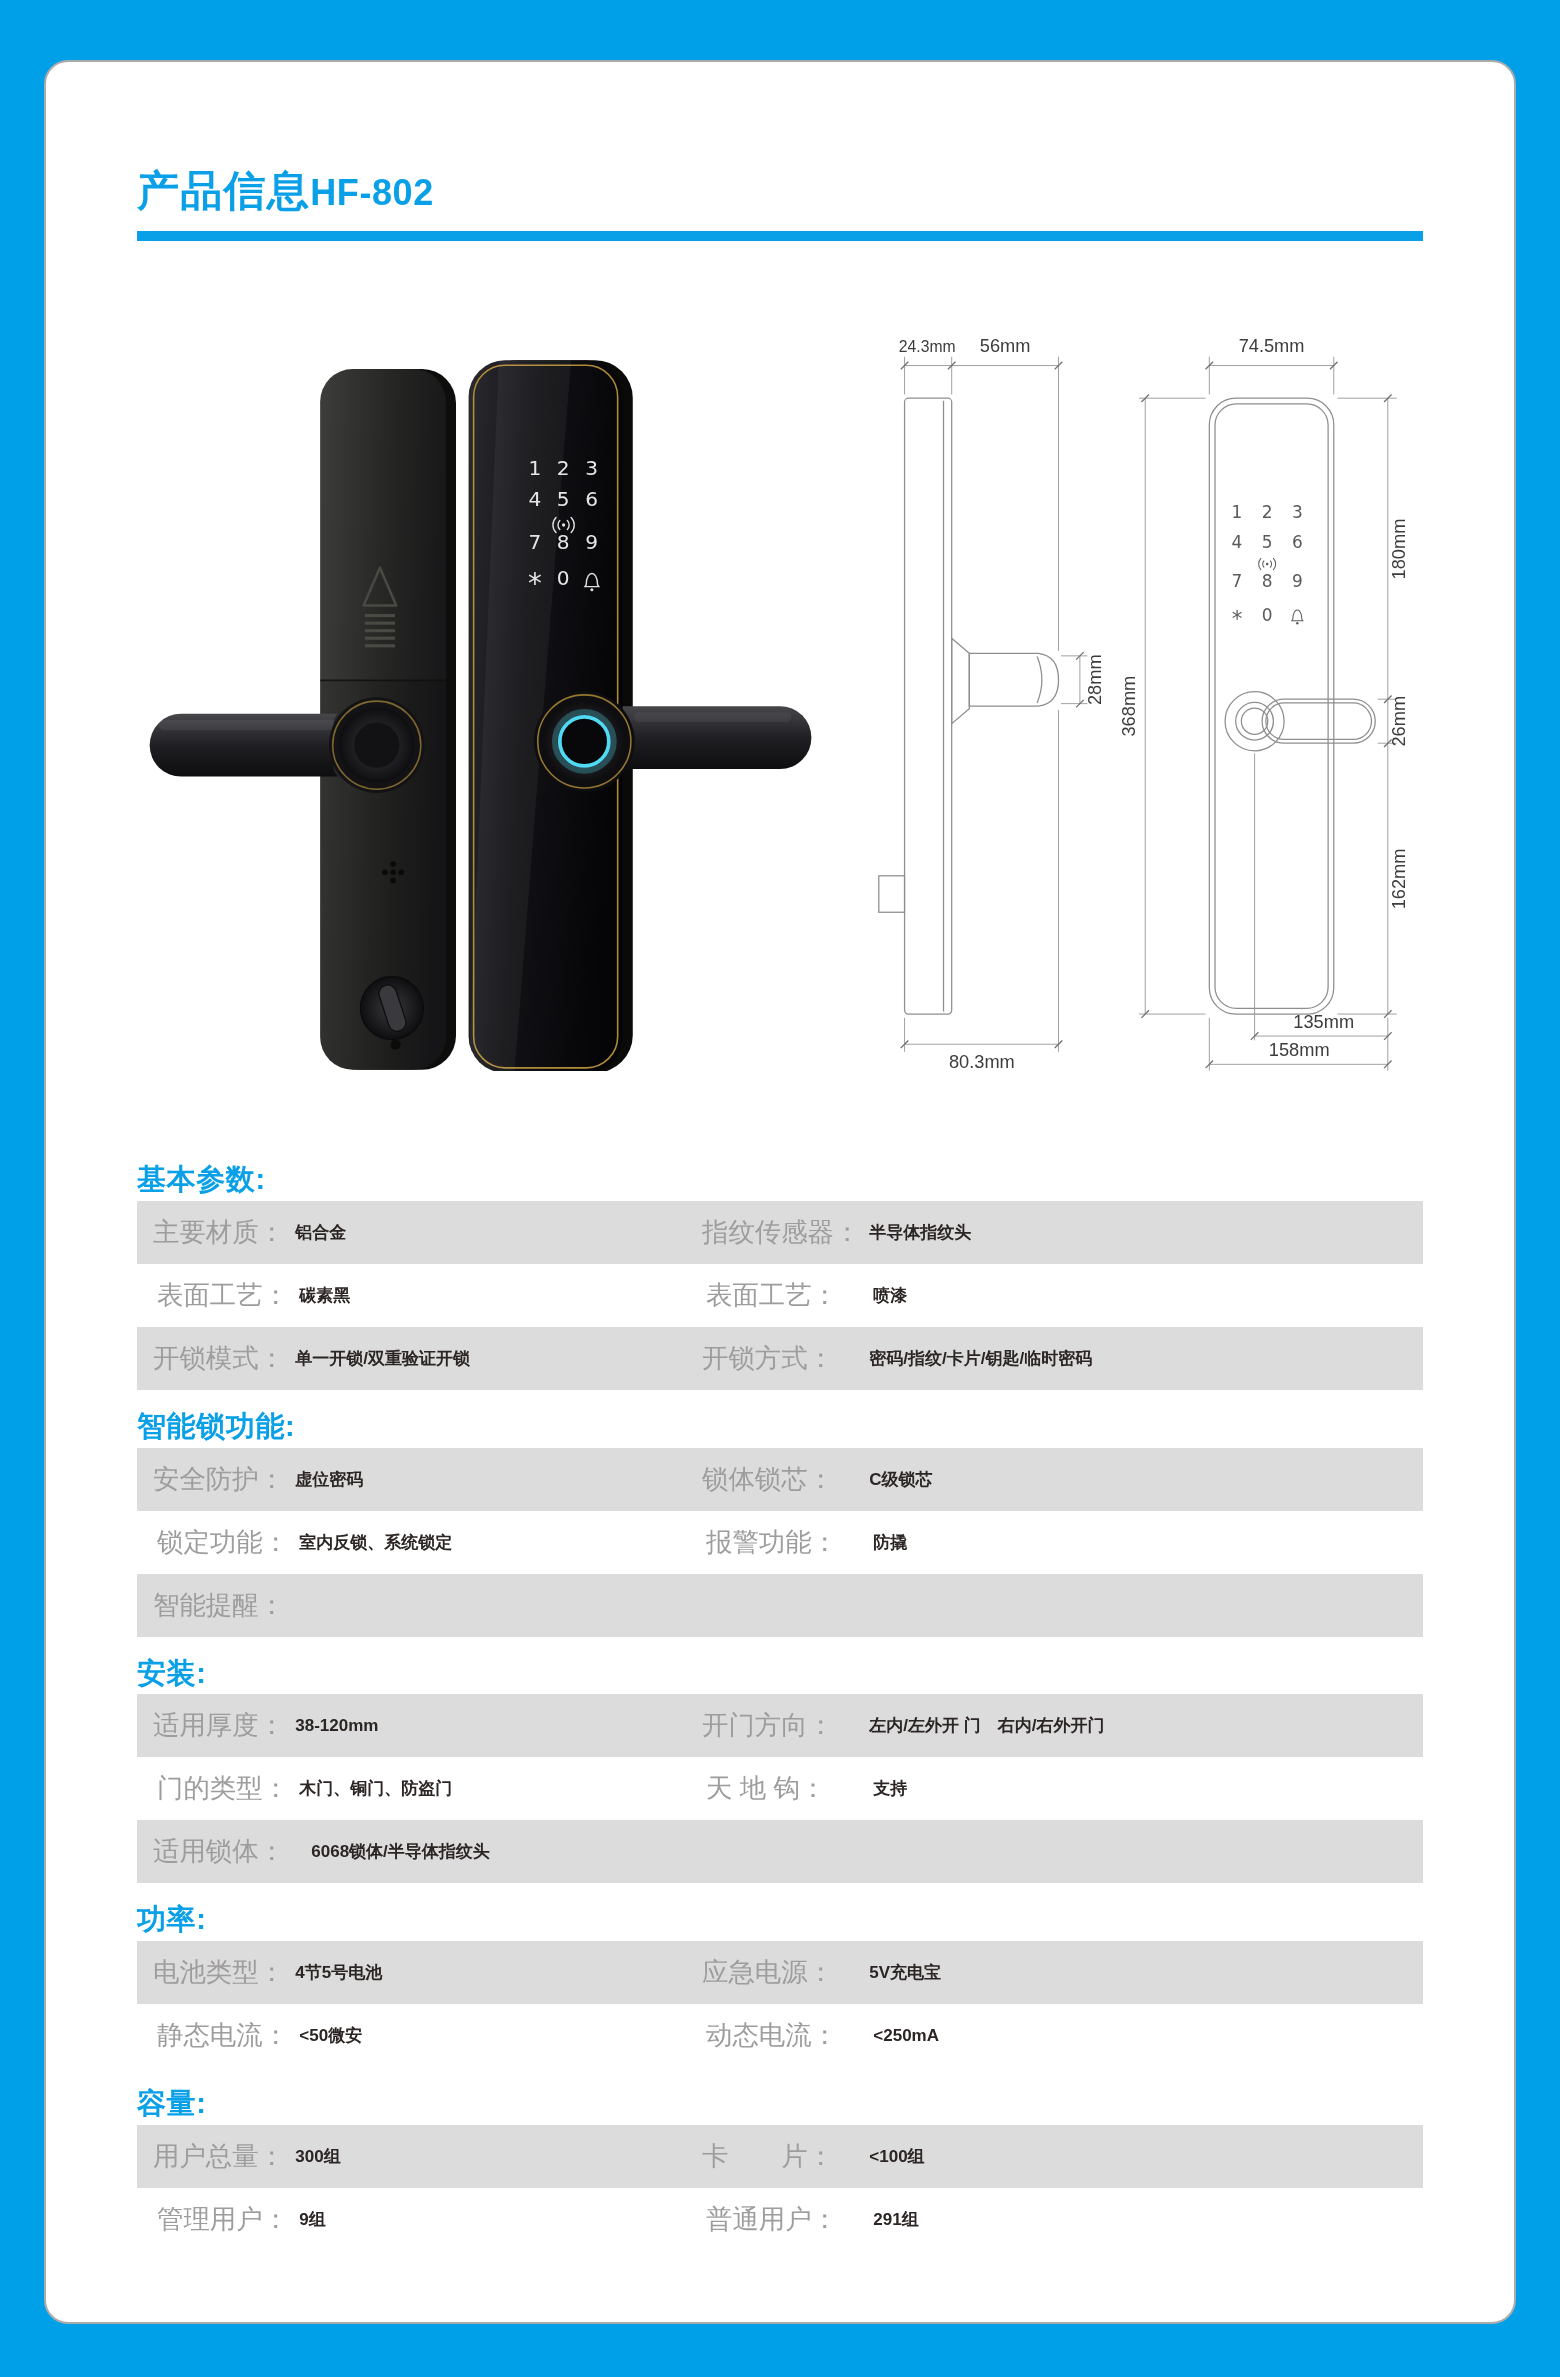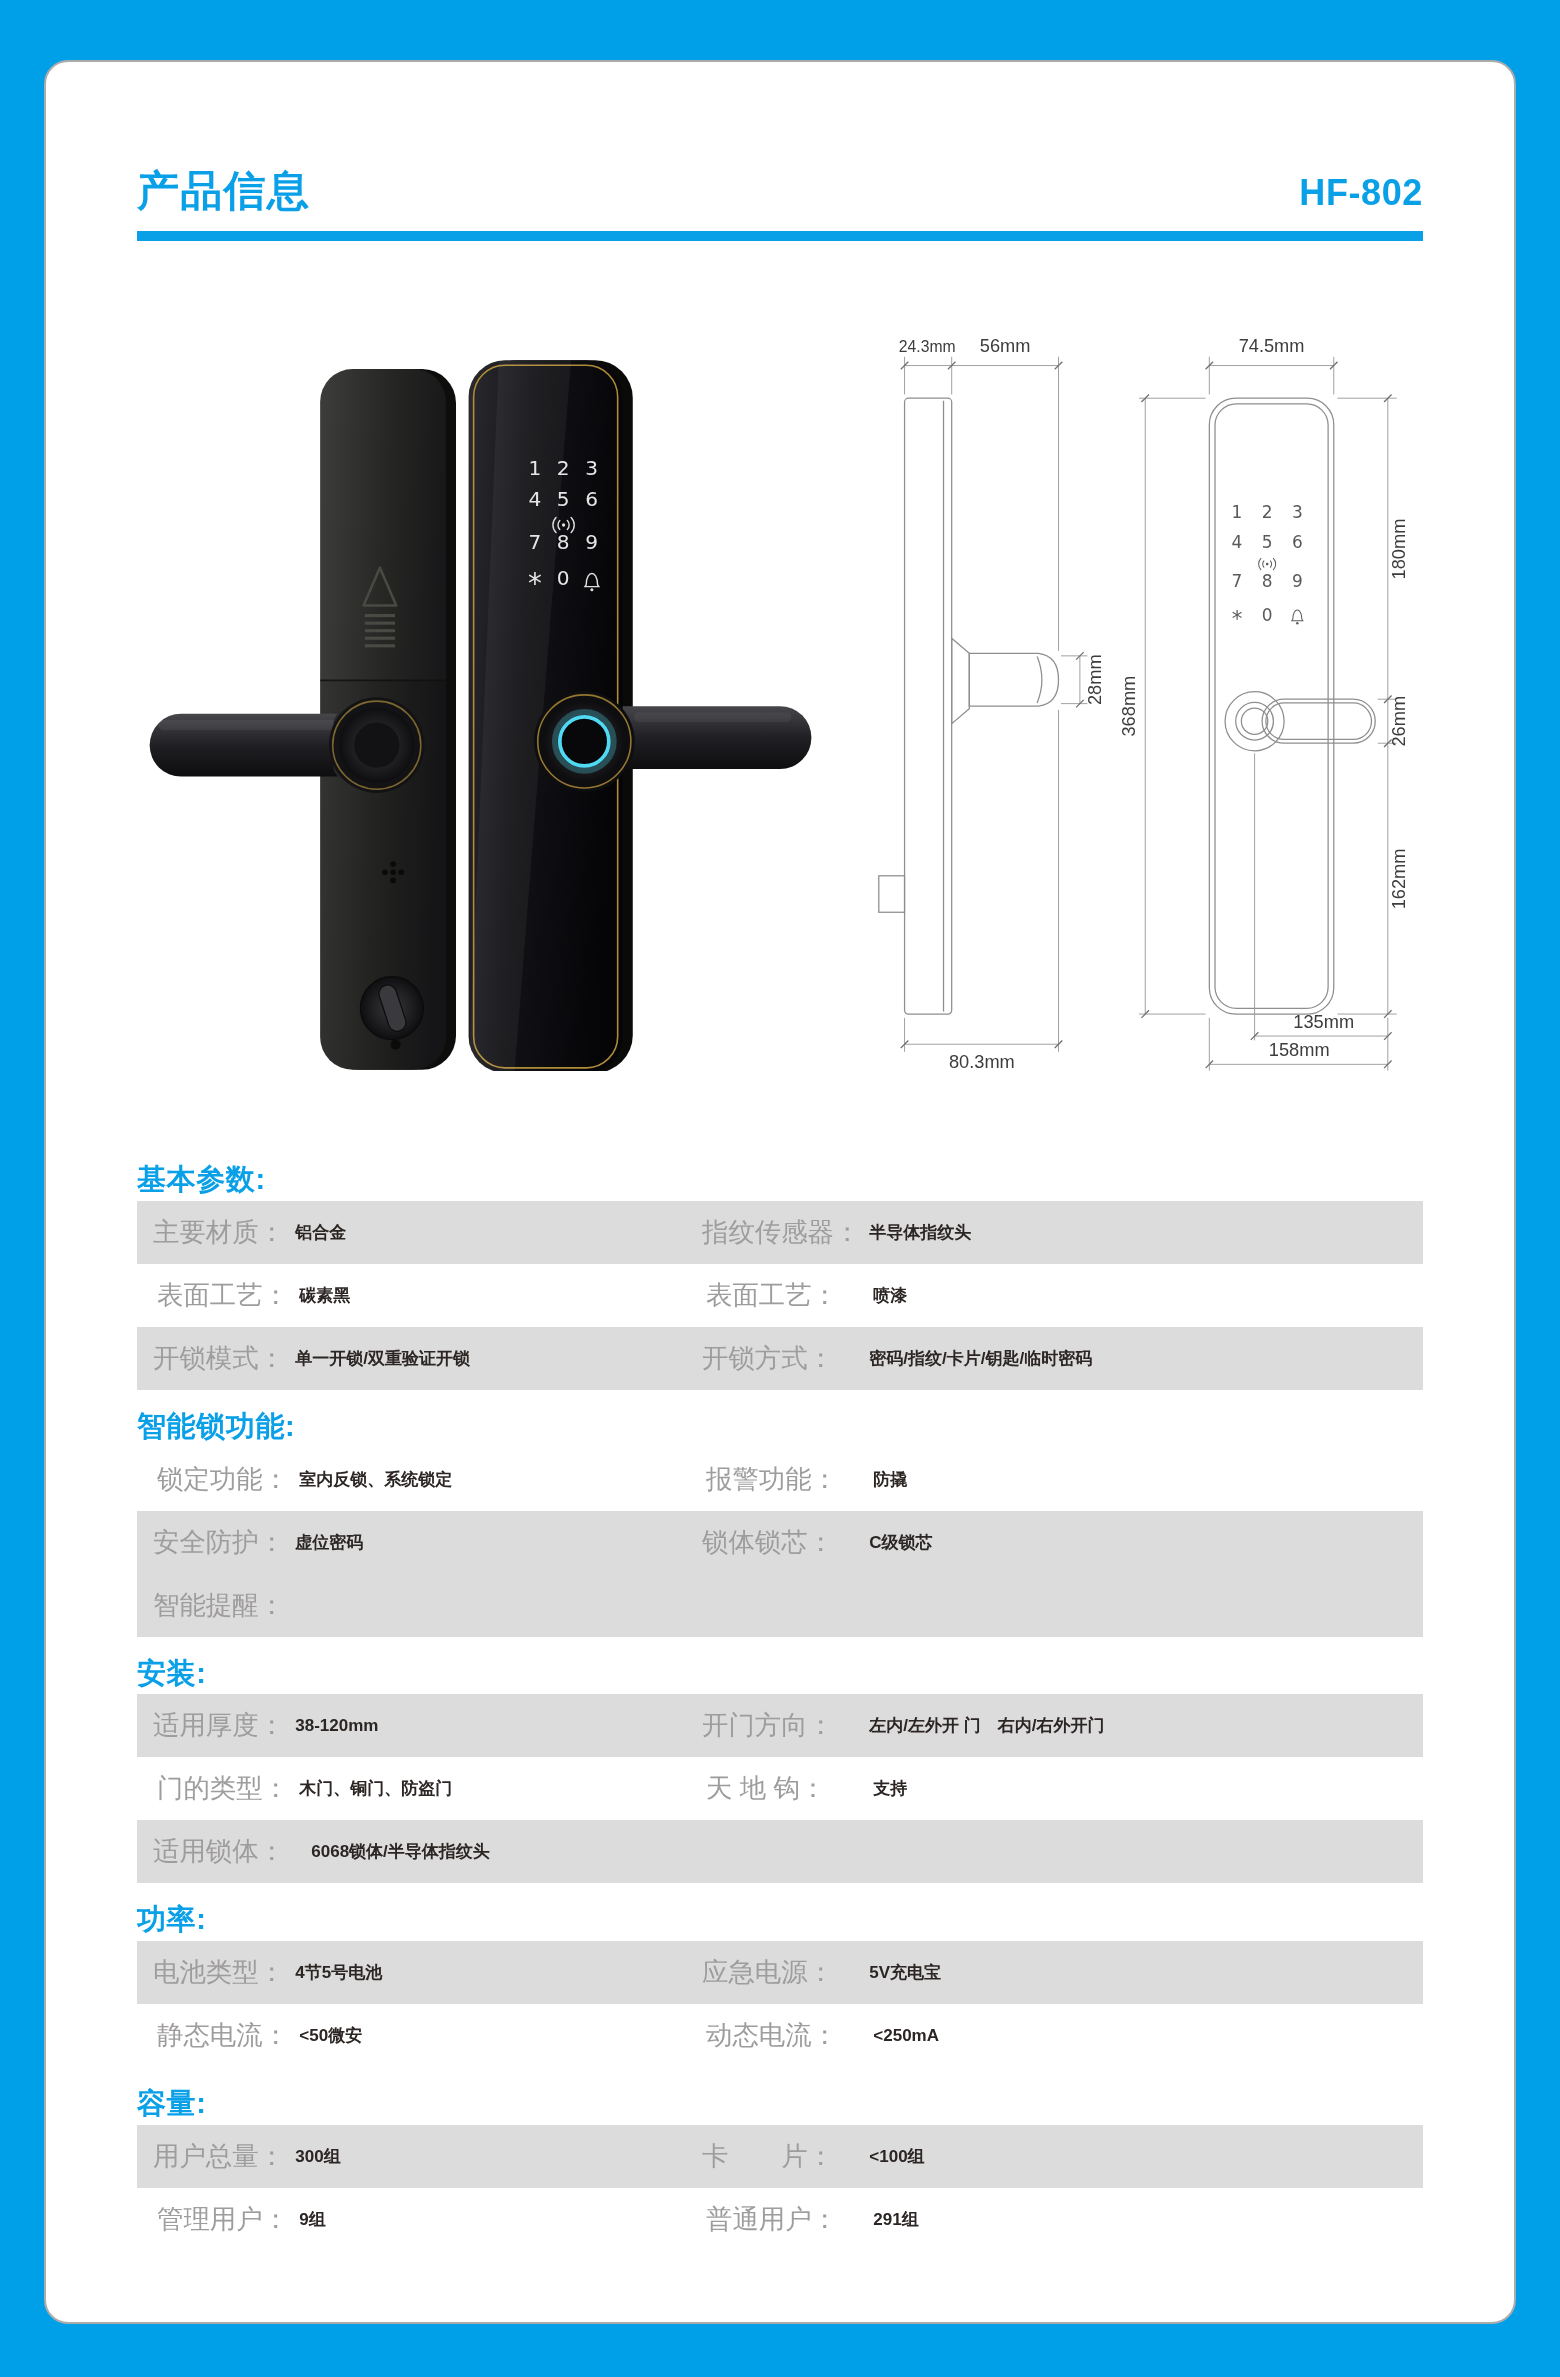--- a/index.html
+++ b/index.html
@@ -8,21 +8,21 @@
     background:#00a0e9;
     font-family:"Liberation Sans","DejaVu Sans",sans-serif;
     -webkit-font-smoothing:antialiased;
   }
   .card{
     position:absolute;left:44px;top:60px;right:44px;bottom:53px;
     background:#ffffff;border:2.5px solid #ababab;border-radius:24px;
     overflow:hidden;
   }
   .content{padding:108px 91px 0 91px;}
-  .hdr{display:flex;justify-content:space-between;align-items:flex-end;}
+  .hdr{display:flex;justify-content:flex-start;align-items:flex-end;}
   .hdr .title{font-size:42px;font-weight:bold;color:#0aa0e8;line-height:1;letter-spacing:1.3px;}
   .hdr .model{font-size:36px;font-weight:bold;color:#0aa0e8;line-height:1;margin-bottom:1.3px;letter-spacing:0.6px;}
   .divider{height:10px;background:#0aa0e8;margin-top:19px;}
   .gallery{position:relative;height:780px;margin-top:50px;}
   .gallery .photo{position:absolute;left:0;top:0;}
   .gallery .drawing{position:absolute;right:0;top:0;}
   .specs{margin-top:91px;}
   .spec-section{margin-top:19px;}
   .spec-section:first-child{margin-top:0;}
   .sec-title{margin:0 0 3.8px 0;font-size:29px;line-height:35px;font-weight:bold;color:#0aa0e8;letter-spacing:0.6px;}
@@ -322,38 +322,38 @@
             </div>
           <div class="cell cell2">
               <span class="lab">开锁方式：</span>
               <span class="val">密码/指纹/卡片/钥匙/临时密码</span>
             </div>
         </div>
       </section>
 
       <section class="spec-section">
         <h2 class="sec-title">智能锁功能:</h2>
+        <div class="srow alt">
+          <div class="cell cell1">
+              <span class="lab">安全防护：</span>
+              <span class="val">虚位密码</span>
+            </div>
+          <div class="cell cell2">
+              <span class="lab">锁体锁芯：</span>
+              <span class="val">C级锁芯</span>
+            </div>
+        </div>
         <div class="srow">
           <div class="cell cell1">
               <span class="lab">锁定功能：</span>
               <span class="val">室内反锁、系统锁定</span>
             </div>
           <div class="cell cell2">
               <span class="lab">报警功能：</span>
               <span class="val">防撬</span>
-            </div>
-        </div>
-        <div class="srow alt">
-          <div class="cell cell1">
-              <span class="lab">安全防护：</span>
-              <span class="val">虚位密码</span>
-            </div>
-          <div class="cell cell2">
-              <span class="lab">锁体锁芯：</span>
-              <span class="val">C级锁芯</span>
             </div>
         </div>
         <div class="srow alt">
           <div class="cell cell-full">
               <span class="lab">智能提醒：</span>
             </div>
         </div>
       </section>
 
       <section class="spec-section">

